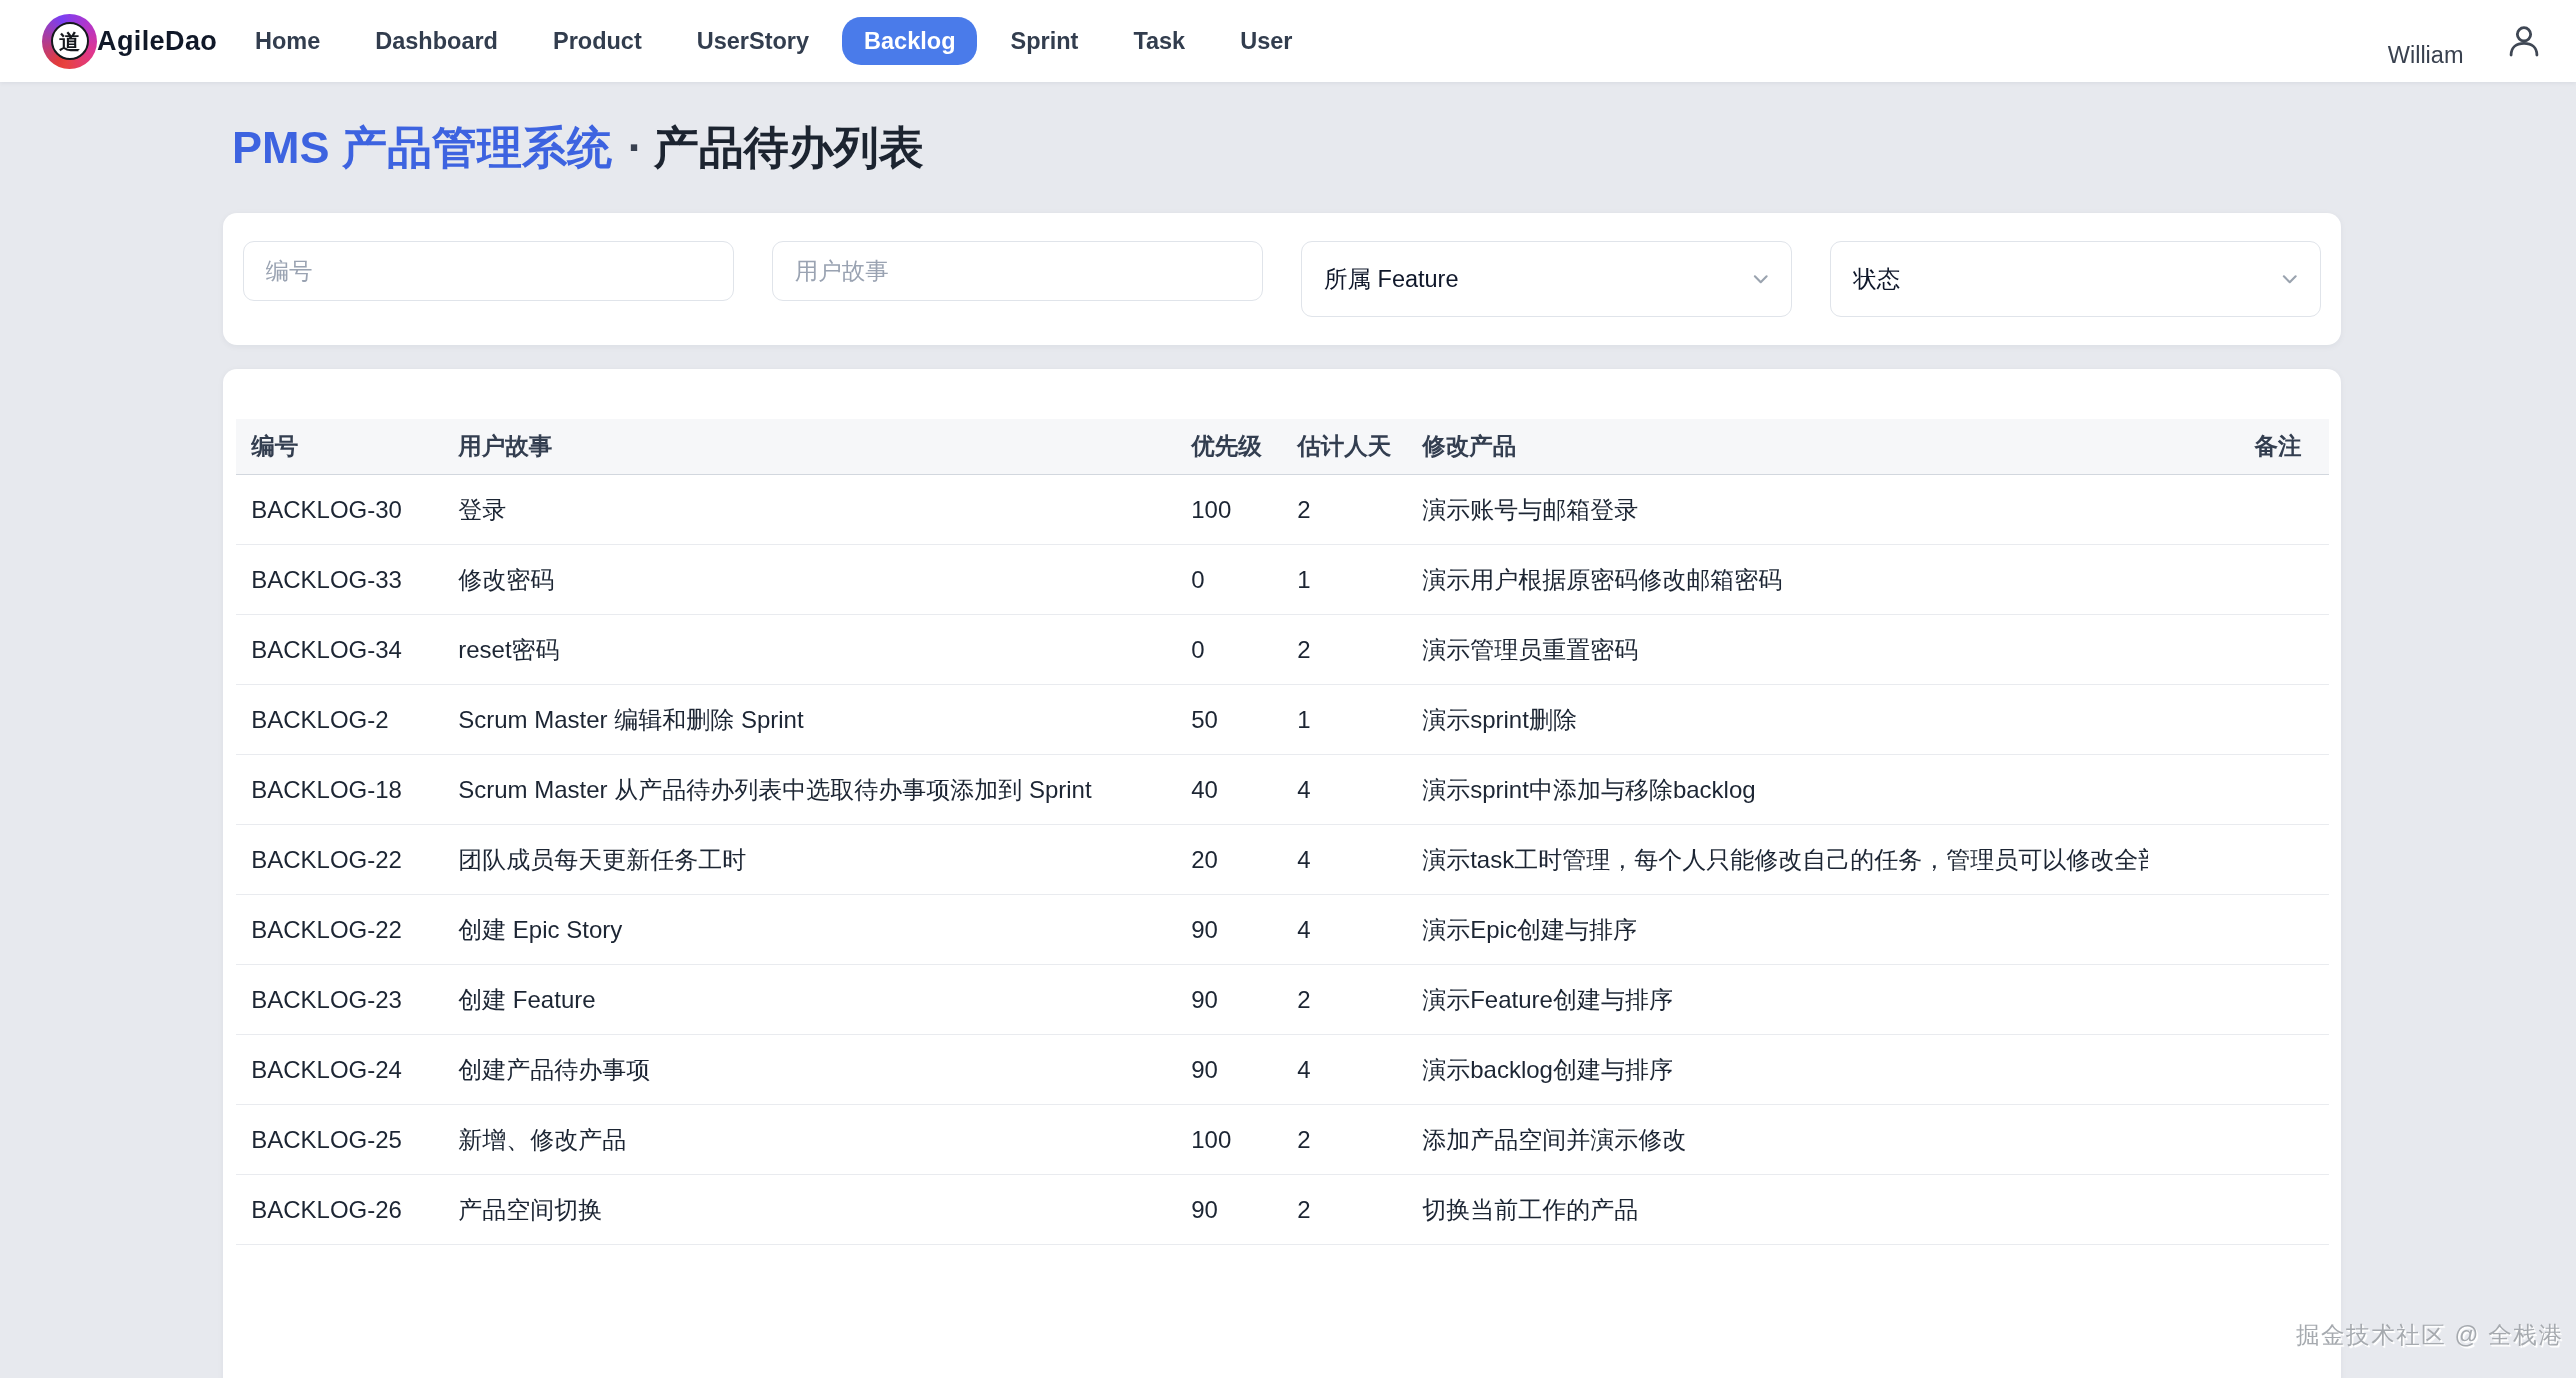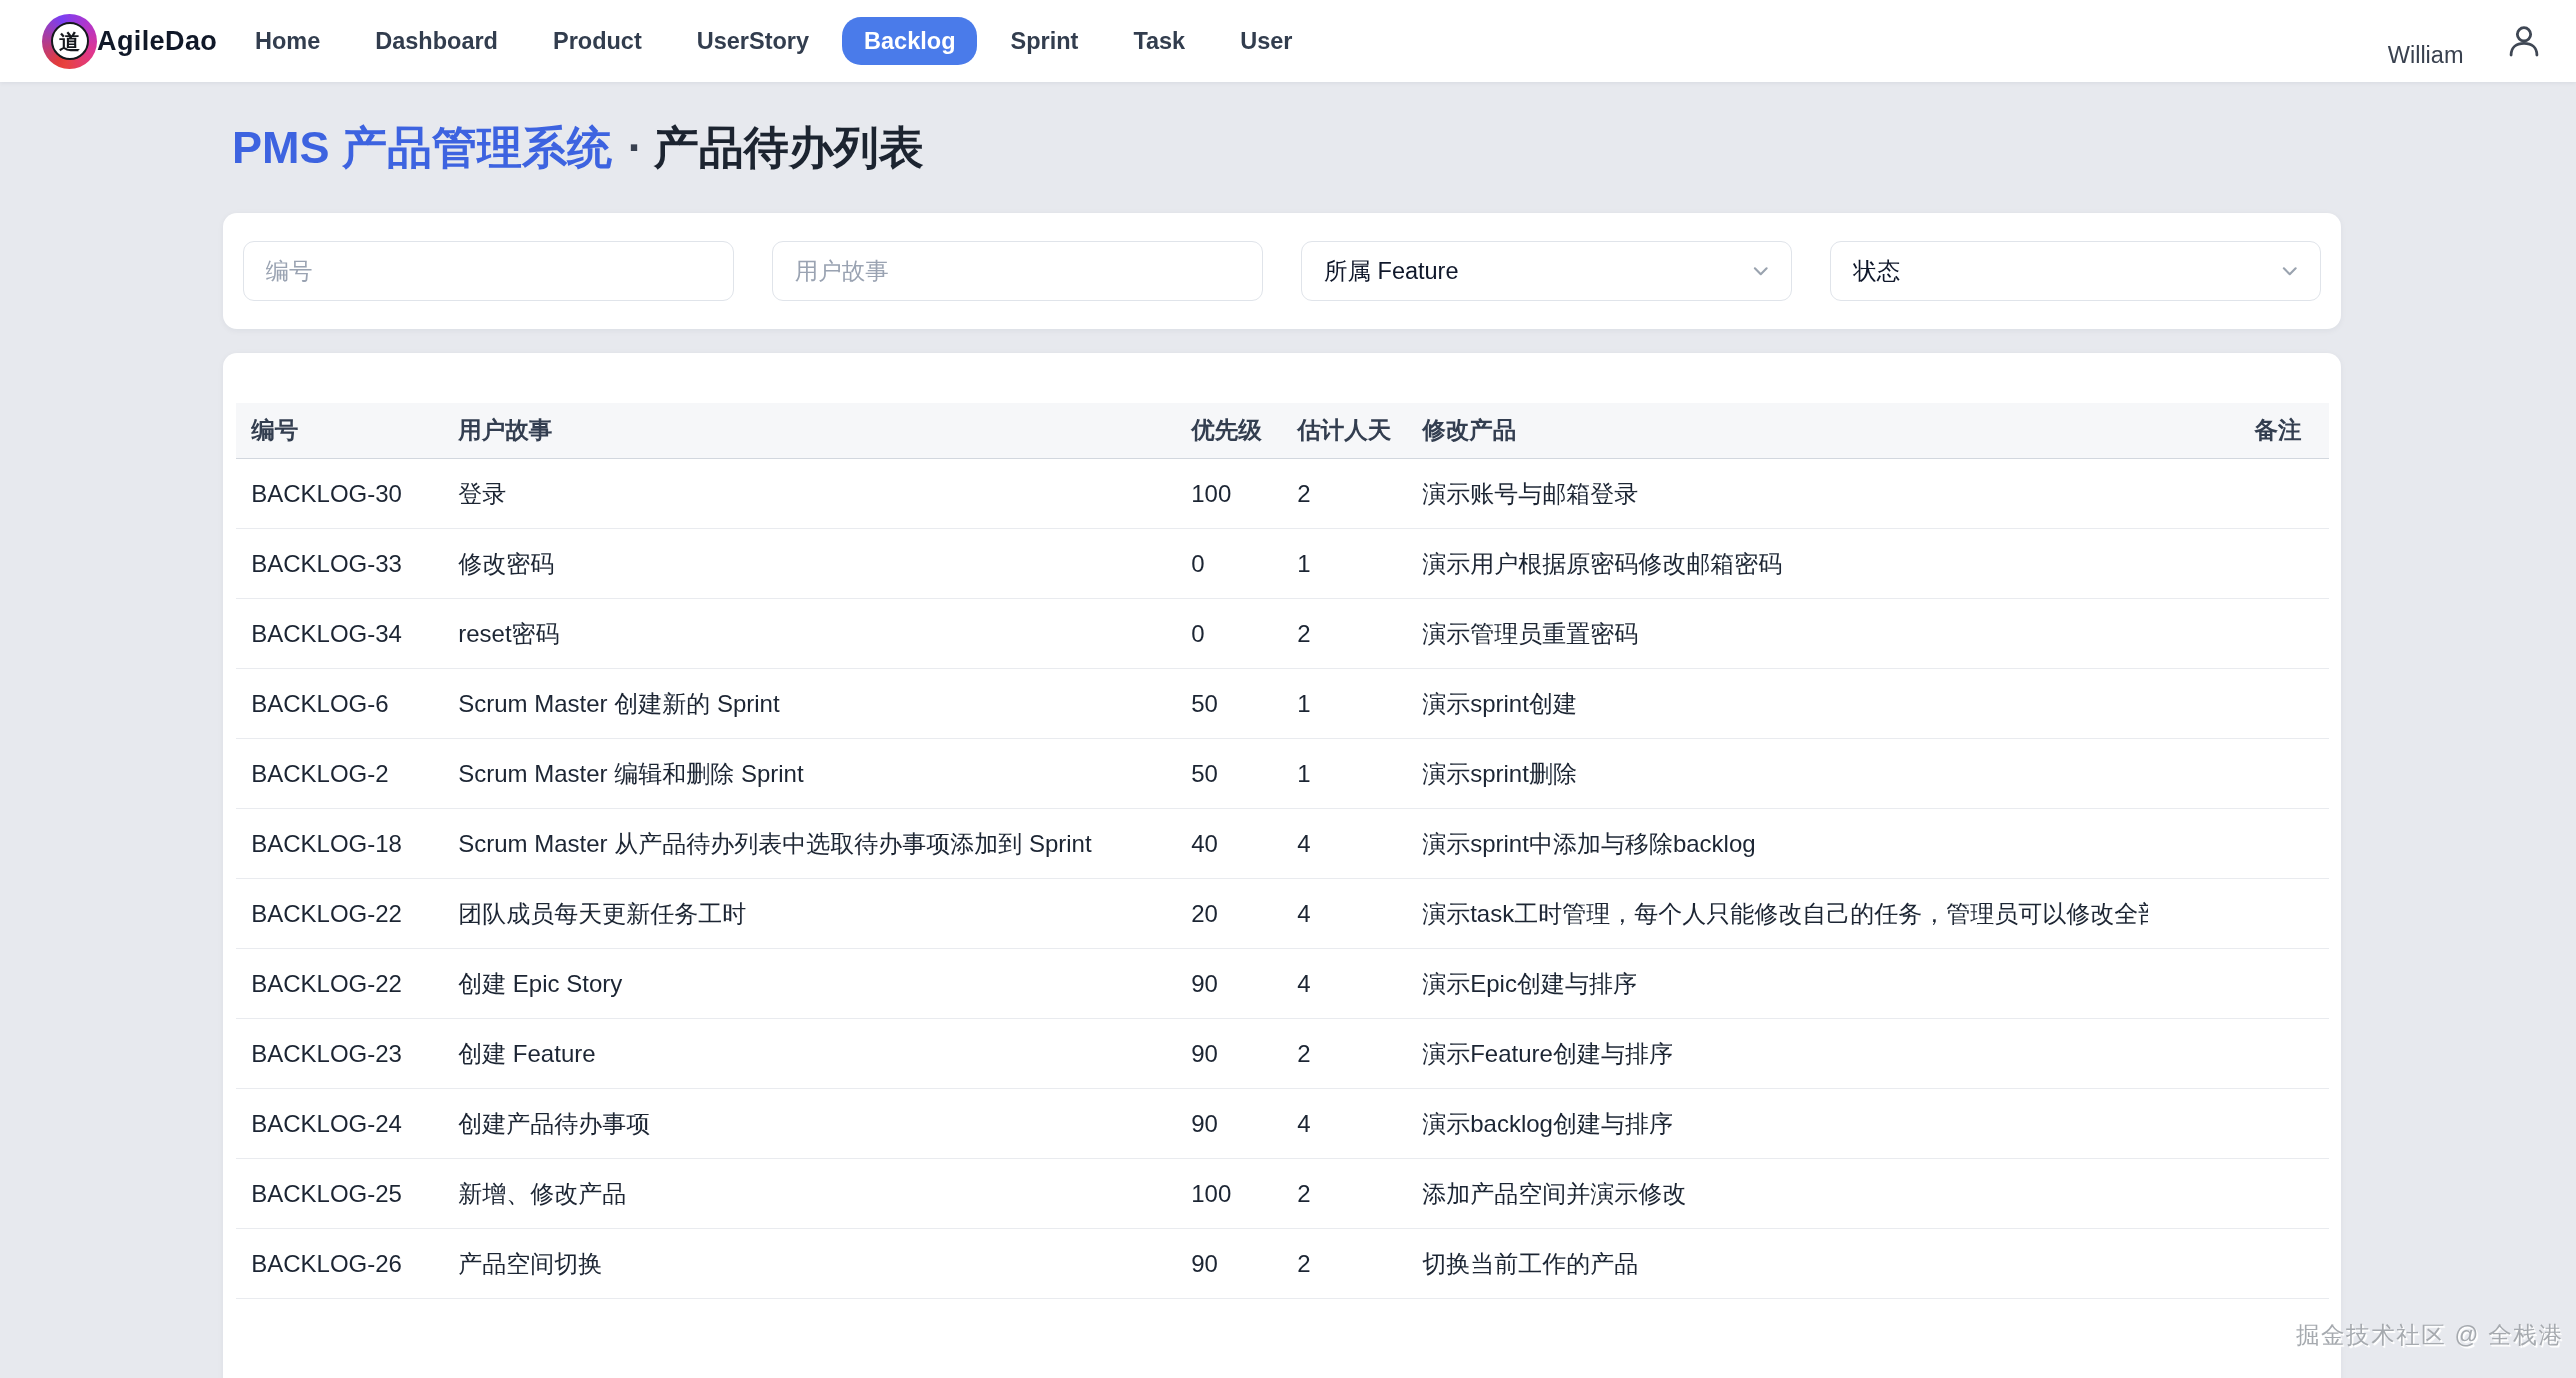--- a/index.html
+++ b/index.html
@@ -61,21 +61,21 @@
     box-shadow:0 1.6px 6.3px rgba(20,30,50,.05);
     display:grid;grid-template-columns:repeat(4,1fr);gap:38px;
   }
   .f-input{
     height:60px;border:1.6px solid #e0e4ea;border-radius:11px;
     padding:0 22px;font-size:23.5px;color:#111827;width:100%;
     font-family:"Liberation Sans",sans-serif;outline:none;background:#fff;
   }
   .f-input::placeholder{color:#9aa3b2;opacity:1;}
   .f-select{
-    height:60px;border:1.6px solid #e0e4ea;border-radius:11px;
+    height:76px;border:1.6px solid #e0e4ea;border-radius:11px;
     padding:0 19px 0 22px;font-size:23.5px;color:#0f172a;background:#fff;
     display:flex;align-items:center;justify-content:space-between;cursor:pointer;
   }
   .chevron svg{display:block;}
 
   
   .table-card{
     width:2118px;height:1098px;margin:23.5px 0 0 223px;
     background:var(--card-bg,#fff);border-radius:14px;
     padding:50px 12.5px 31px;
@@ -208,28 +208,20 @@
 
         <tr>
           <td>BACKLOG-34</td>
           <td>reset密码</td>
           <td>0</td>
           <td>2</td>
           <td>演示管理员重置密码</td>
           <td class="col-note"></td>
         </tr>
 
-        <tr>
-          <td>BACKLOG-6</td>
-          <td>Scrum Master 创建新的 Sprint</td>
-          <td>50</td>
-          <td>1</td>
-          <td>演示sprint创建</td>
-          <td class="col-note"></td>
-        </tr>
 
         <tr>
           <td>BACKLOG-2</td>
           <td>Scrum Master 编辑和删除 Sprint</td>
           <td>50</td>
           <td>1</td>
           <td>演示sprint删除</td>
           <td class="col-note"></td>
         </tr>
 

